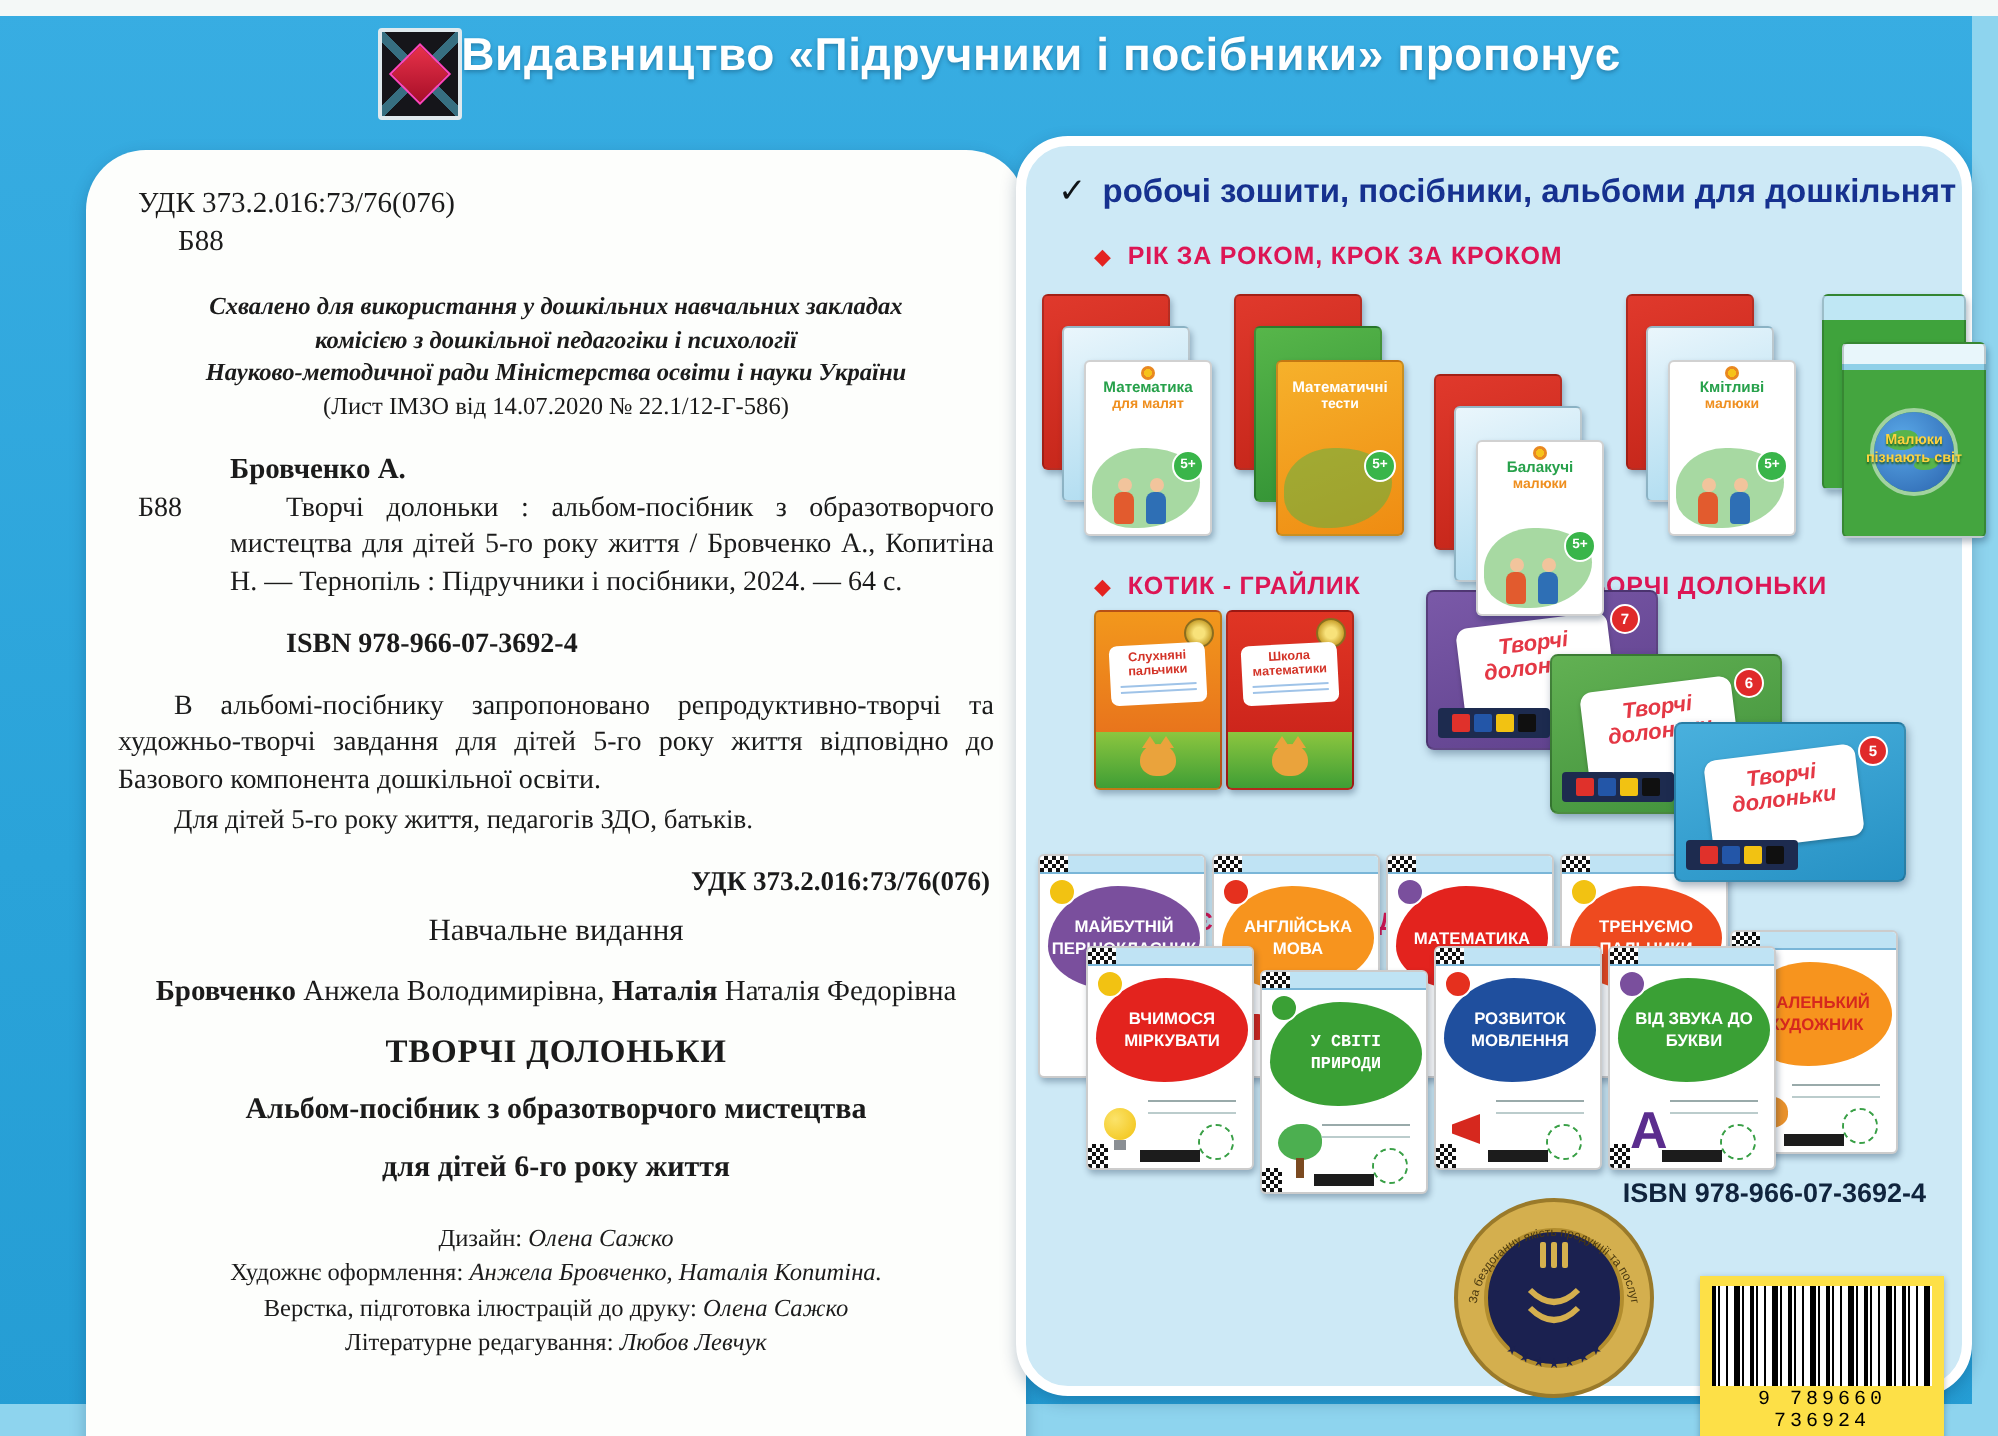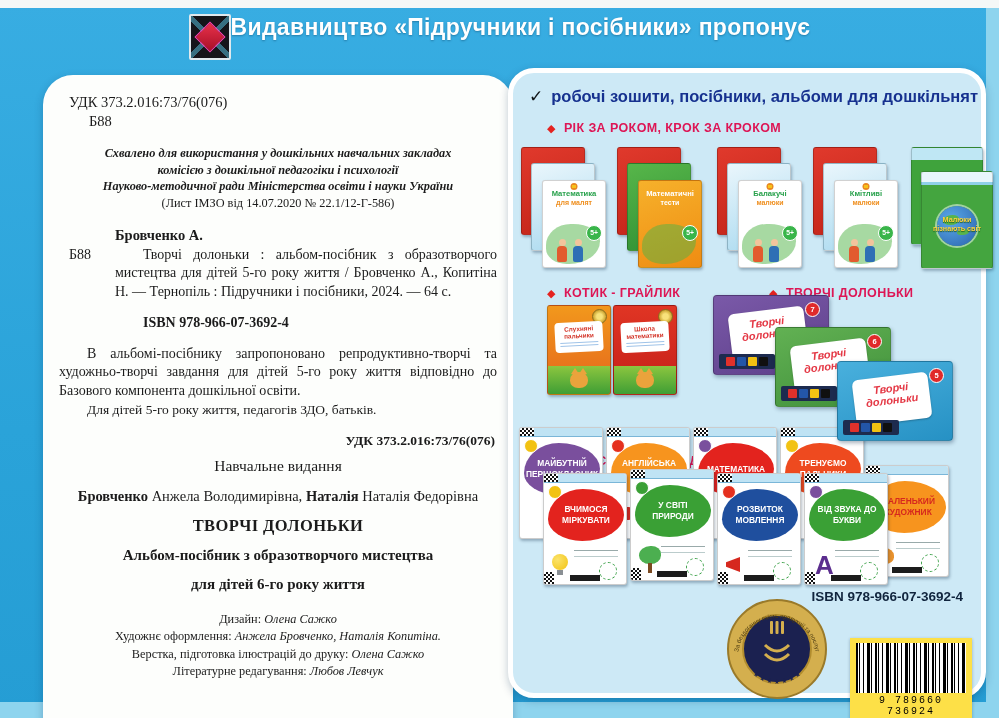--- a/index.html
+++ b/index.html
@@ -57,21 +57,21 @@
   .sec-head{position:absolute;font-size:12.5px;font-weight:bold;color:#dd1655;letter-spacing:.4px;}
   .sec-head .dia{color:#e42320;font-size:11px;margin-right:8px;}
   #h-rik{left:34px;top:48px;}
   #h-kotyk{left:34px;top:213px;}
   #h-tvorchi{left:256px;top:213px;}
   #h-school{left:34px;top:333px;margin-top:48px;}
 
   
   .row1{position:absolute;left:6px;top:66px;width:462px;height:150px;}
   .stack{position:absolute;width:90px;height:146px;top:8px;}
-  .st1{left:2px;} .st2{left:98px;} .st3{left:198px;} .st4{left:294px;} .st5{left:386px;}
+  .st1{left:2px;} .st2{left:98px;} .st3{left:198px;margin-top:40px;} .st4{left:294px;} .st5{left:386px;}
   .bc{position:absolute;width:64px;height:88px;border-radius:3px;border:1px solid rgba(0,0,0,.18);
       box-shadow:1px 2px 3px rgba(0,30,60,.3);box-sizing:border-box;}
   .bc.l0{left:0;top:0;z-index:1;} .bc.l1{left:10px;top:16px;z-index:2;} .bc.l2{left:21px;top:33px;z-index:3;}
   .bc.red{background:linear-gradient(160deg,#e0392c,#c22418);}
   .bc.lblue{background:linear-gradient(160deg,#eaf6fc,#a8d9ef);}
   .bc.mgreen{background:linear-gradient(160deg,#57b64a,#2f8f33);}
   .bc.white{background:#fff;}
   .bc.yellow{background:linear-gradient(160deg,#f6b12b,#ef8c12);}
   .bc .blob{position:absolute;left:3px;bottom:3px;width:54px;height:40px;background:rgba(80,180,70,.5);
       border-radius:48% 52% 60% 40% / 55% 45% 60% 40%;}
@@ -130,21 +130,21 @@
       display:flex;align-items:center;justify-content:center;gap:2px;}
   .tc .pencils span{display:block;width:9px;height:9px;border-radius:1px;}
   .pc1{background:#e0312b;} .pc2{background:#2356a8;} .pc3{background:#f2c212;} .pc4{background:#101010;}
 
   
   .school{position:absolute;left:0;top:350px;width:478px;height:166px;}
   .sc{position:absolute;width:84px;height:112px;background:#fff;border-radius:3px;border:1px solid rgba(0,0,0,.2);
       box-shadow:1px 2px 3px rgba(0,30,60,.3);box-sizing:border-box;overflow:hidden;}
   .rA1{left:6px;top:4px;z-index:1;} .rA2{left:93px;top:4px;z-index:1;} .rA3{left:180px;top:4px;z-index:1;}
   .rA4{left:267px;top:4px;z-index:1;} .rA5{left:352px;top:42px;z-index:2;}
-  .rB1{left:30px;top:50px;z-index:5;} .rB2{left:117px;top:46px;z-index:5;}
+  .rB1{left:30px;top:50px;z-index:5;} .rB2{left:117px;top:62px;z-index:5;font-family:Liberation Mono, monospace;}
   .rB3{left:204px;top:50px;z-index:5;} .rB4{left:291px;top:50px;z-index:5;}
   .sc .strip{position:absolute;left:0;top:0;width:100%;height:8px;background:#bfe3f4;border-bottom:1px solid #7ab6d8;}
   .sc .checker{position:absolute;left:0;top:0;width:14px;height:8px;
       background:repeating-conic-gradient(#111 0 25%,#fff 0 50%);background-size:4px 4px;}
   .sc .checker.bl{top:auto;bottom:0;width:10px;height:12px;}
   .sc .dot{position:absolute;left:4px;top:11px;width:12px;height:12px;border-radius:50%;z-index:3;border:1px solid #fff;}
   .sc .sblob{position:absolute;left:4px;top:15px;width:76px;height:52px;z-index:2;
       border-radius:46% 54% 55% 45% / 58% 50% 50% 42%;display:flex;align-items:center;justify-content:center;
       text-align:center;font-weight:bold;font-size:8.4px;line-height:1.3;color:#fff;padding:2px 6px;box-sizing:border-box;
       text-transform:uppercase;}

